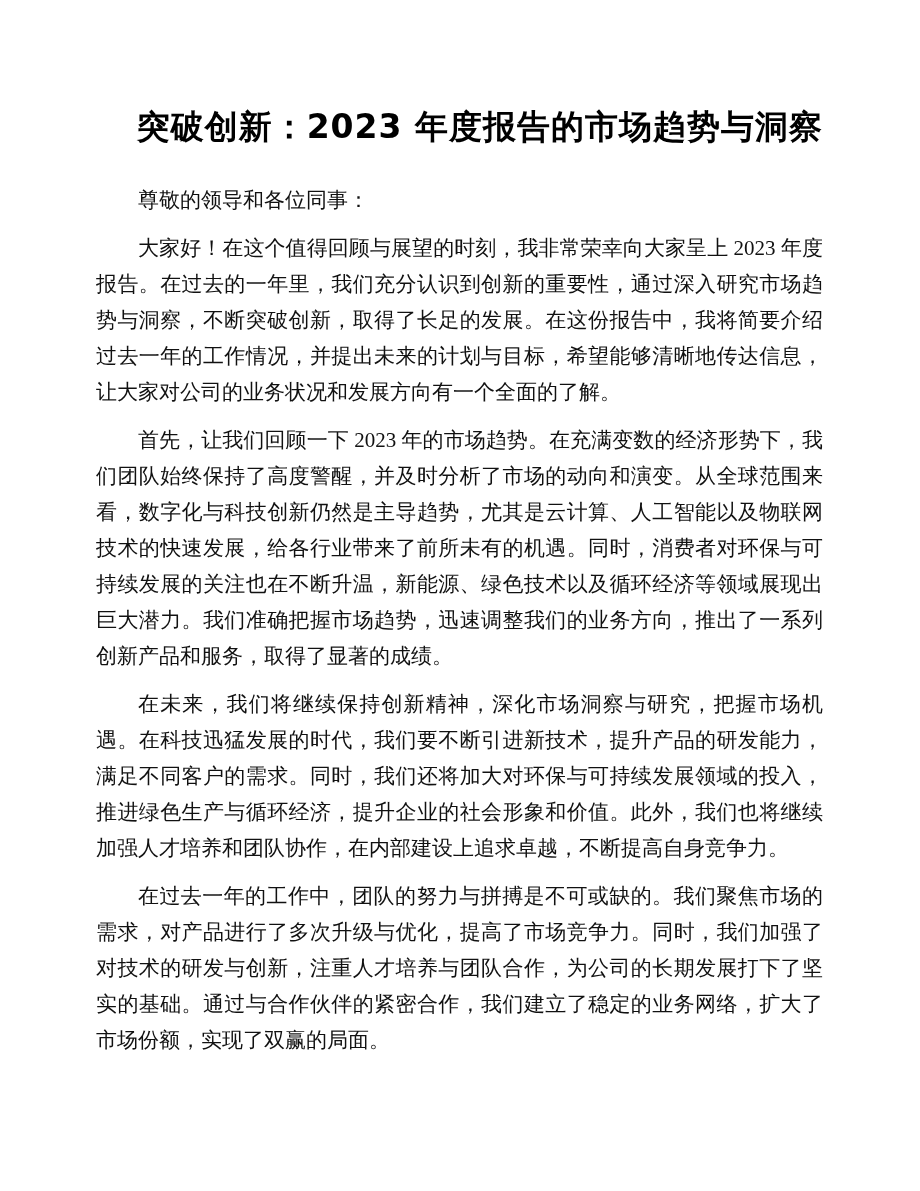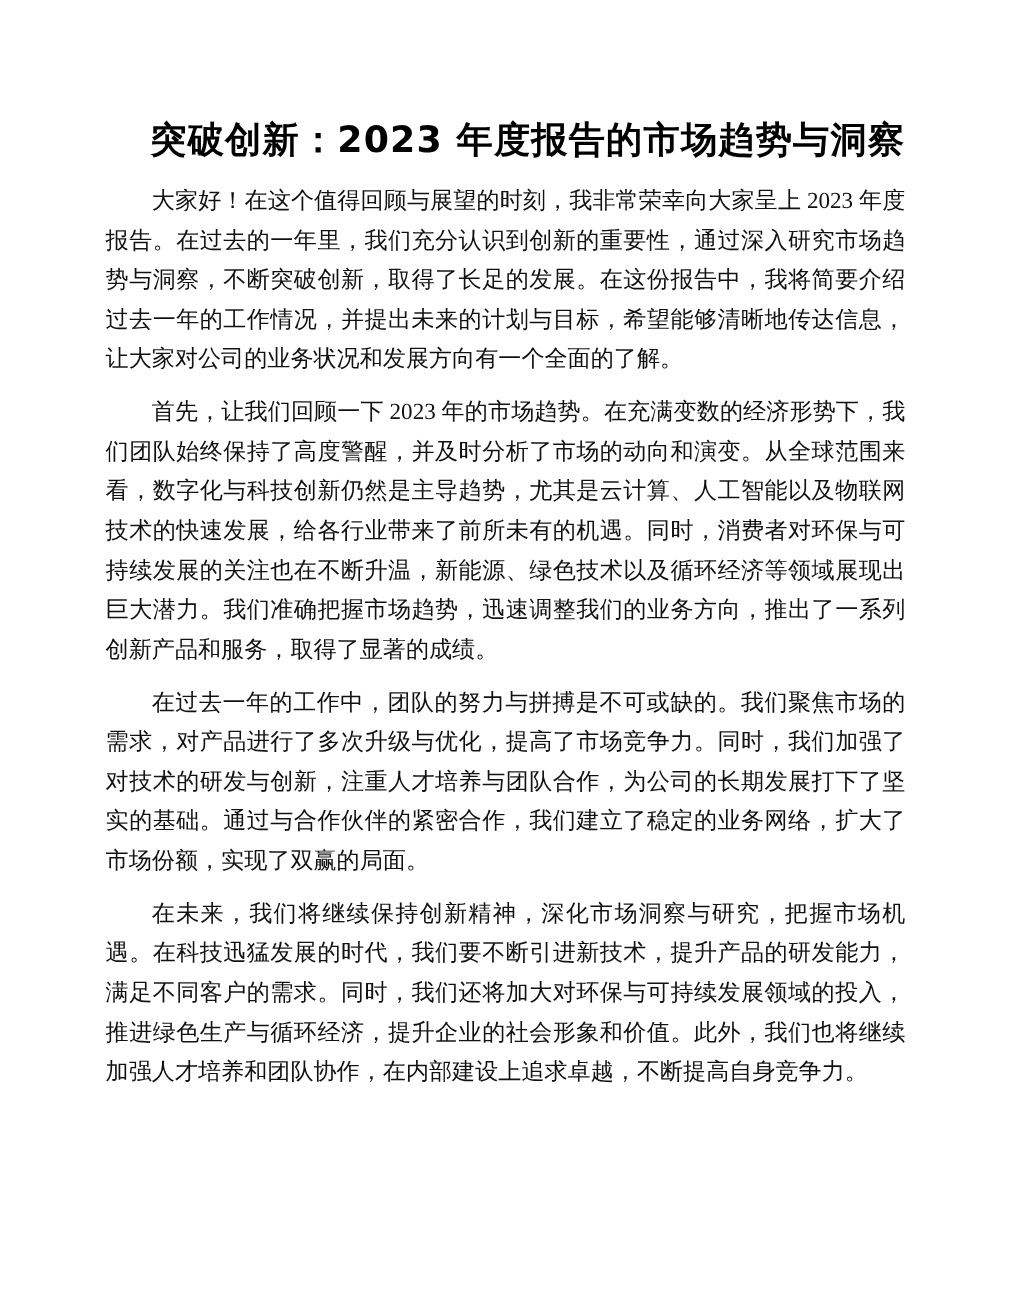--- a/index.html
+++ b/index.html
@@ -68,22 +68,23 @@
   }
 </style>
 </head>
 <body>
 
 <div class="page">
 
 
   <h1 class="doc-title">突破创新：2023 年度报告的市场趋势与洞察</h1>
 
+  <p class="greeting">尊敬的领导和各位同事：</p>
 
   <p class="body-paragraph">大家好！在这个值得回顾与展望的时刻，我非常荣幸向大家呈上 2023 年度报告。在过去的一年里，我们充分认识到创新的重要性，通过深入研究市场趋势与洞察，不断突破创新，取得了长足的发展。在这份报告中，我将简要介绍过去一年的工作情况，并提出未来的计划与目标，希望能够清晰地传达信息，让大家对公司的业务状况和发展方向有一个全面的了解。</p>
 
   <p class="body-paragraph">首先，让我们回顾一下 2023 年的市场趋势。在充满变数的经济形势下，我们团队始终保持了高度警醒，并及时分析了市场的动向和演变。从全球范围来看，数字化与科技创新仍然是主导趋势，尤其是云计算、人工智能以及物联网技术的快速发展，给各行业带来了前所未有的机遇。同时，消费者对环保与可持续发展的关注也在不断升温，新能源、绿色技术以及循环经济等领域展现出巨大潜力。我们准确把握市场趋势，迅速调整我们的业务方向，推出了一系列创新产品和服务，取得了显著的成绩。</p>
 
+  <p class="body-paragraph">在未来，我们将继续保持创新精神，深化市场洞察与研究，把握市场机遇。在科技迅猛发展的时代，我们要不断引进新技术，提升产品的研发能力，满足不同客户的需求。同时，我们还将加大对环保与可持续发展领域的投入，推进绿色生产与循环经济，提升企业的社会形象和价值。此外，我们也将继续加强人才培养和团队协作，在内部建设上追求卓越，不断提高自身竞争力。</p>
+
   <p class="body-paragraph">在过去一年的工作中，团队的努力与拼搏是不可或缺的。我们聚焦市场的需求，对产品进行了多次升级与优化，提高了市场竞争力。同时，我们加强了对技术的研发与创新，注重人才培养与团队合作，为公司的长期发展打下了坚实的基础。通过与合作伙伴的紧密合作，我们建立了稳定的业务网络，扩大了市场份额，实现了双赢的局面。</p>
-
-  <p class="body-paragraph">在未来，我们将继续保持创新精神，深化市场洞察与研究，把握市场机遇。在科技迅猛发展的时代，我们要不断引进新技术，提升产品的研发能力，满足不同客户的需求。同时，我们还将加大对环保与可持续发展领域的投入，推进绿色生产与循环经济，提升企业的社会形象和价值。此外，我们也将继续加强人才培养和团队协作，在内部建设上追求卓越，不断提高自身竞争力。</p>
 
 </div>
 
 </body></html>

